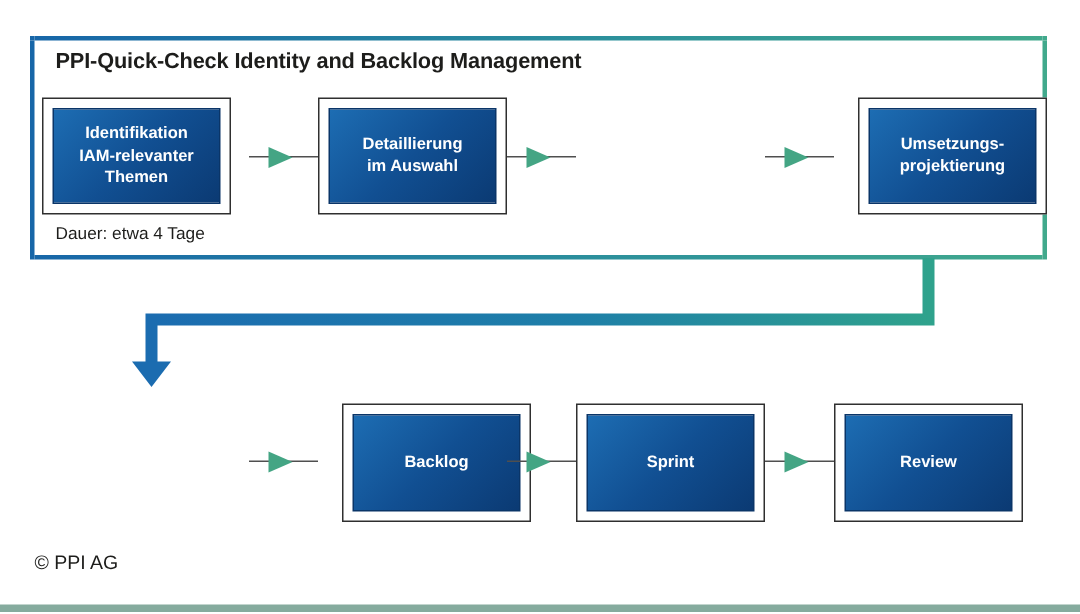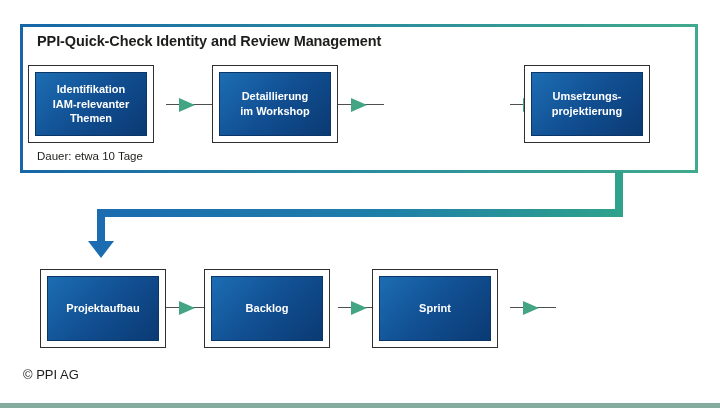--- a/index.html
+++ b/index.html
@@ -58,80 +58,80 @@
     position:absolute;left:0;top:403px;width:720px;height:5px;background:#85ab9e;
   }
 </style>
 </head>
 <body>
 
 <div id="page">
 
   <div id="qc-frame"></div>
 
-  <div class="page-title">PPI-Quick-Check Identity and Review Management</div>
+  <div class="page-title">PPI-Quick-Check Identity and Backlog Management</div>
 
   <div class="step-box row-top" style="left:28px">
     <div class="inner">Identifikation
 IAM-relevanter
 Themen</div>
   </div>
   <div class="flow-arrow arrow-top" style="left:166px">
     <div class="line"></div>
     <div class="tri"></div>
   </div>
   <div class="step-box row-top" style="left:212px">
     <div class="inner">Detaillierung
-im Workshop</div>
+im Auswahl</div>
   </div>
   <div class="flow-arrow arrow-top" style="left:338px">
     <div class="line"></div>
     <div class="tri"></div>
   </div>
   <div class="flow-arrow arrow-top" style="left:510px">
     <div class="line"></div>
     <div class="tri"></div>
   </div>
-  <div class="step-box row-top" style="left:524px">
+  <div class="step-box row-top" style="left:572px">
     <div class="inner">Umsetzungs-
 projektierung</div>
   </div>
 
-  <div class="duration-note">Dauer: etwa 10 Tage</div>
+  <div class="duration-note">Dauer: etwa 4 Tage</div>
 
   <svg id="big-arrow" viewBox="0 0 720 409" xmlns="http://www.w3.org/2000/svg">
     <defs>
       <linearGradient id="arrowGrad" gradientUnits="userSpaceOnUse" x1="101" y1="213" x2="619" y2="213">
         <stop offset="0" stop-color="#1b6cb0"></stop>
         <stop offset="0.55" stop-color="#1e7fa8"></stop>
         <stop offset="1" stop-color="#2fa28c"></stop>
       </linearGradient>
     </defs>
     <path d="M 619 172 L 619 213 L 101 213 L 101 242" fill="none" stroke="url(#arrowGrad)" stroke-width="8"></path>
     <polygon points="88,241 114,241 101,258" fill="#1b6cb0"></polygon>
   </svg>
 
-  <div class="step-box row-bottom" style="left:40px">
-    <div class="inner">Projektaufbau</div>
-  </div>
   <div class="flow-arrow arrow-bottom" style="left:166px">
     <div class="line"></div>
     <div class="tri"></div>
   </div>
-  <div class="step-box row-bottom" style="left:204px">
+  <div class="step-box row-bottom" style="left:228px">
     <div class="inner">Backlog</div>
   </div>
   <div class="flow-arrow arrow-bottom" style="left:338px">
     <div class="line"></div>
     <div class="tri"></div>
   </div>
-  <div class="step-box row-bottom" style="left:372px">
+  <div class="step-box row-bottom" style="left:384px">
     <div class="inner">Sprint</div>
   </div>
   <div class="flow-arrow arrow-bottom" style="left:510px">
     <div class="line"></div>
     <div class="tri"></div>
+  </div>
+  <div class="step-box row-bottom" style="left:556px">
+    <div class="inner">Review</div>
   </div>
 
   <div class="copyright">© PPI AG</div>
 
   <div id="bottom-bar"></div>
 </div>
 
 </body></html>

